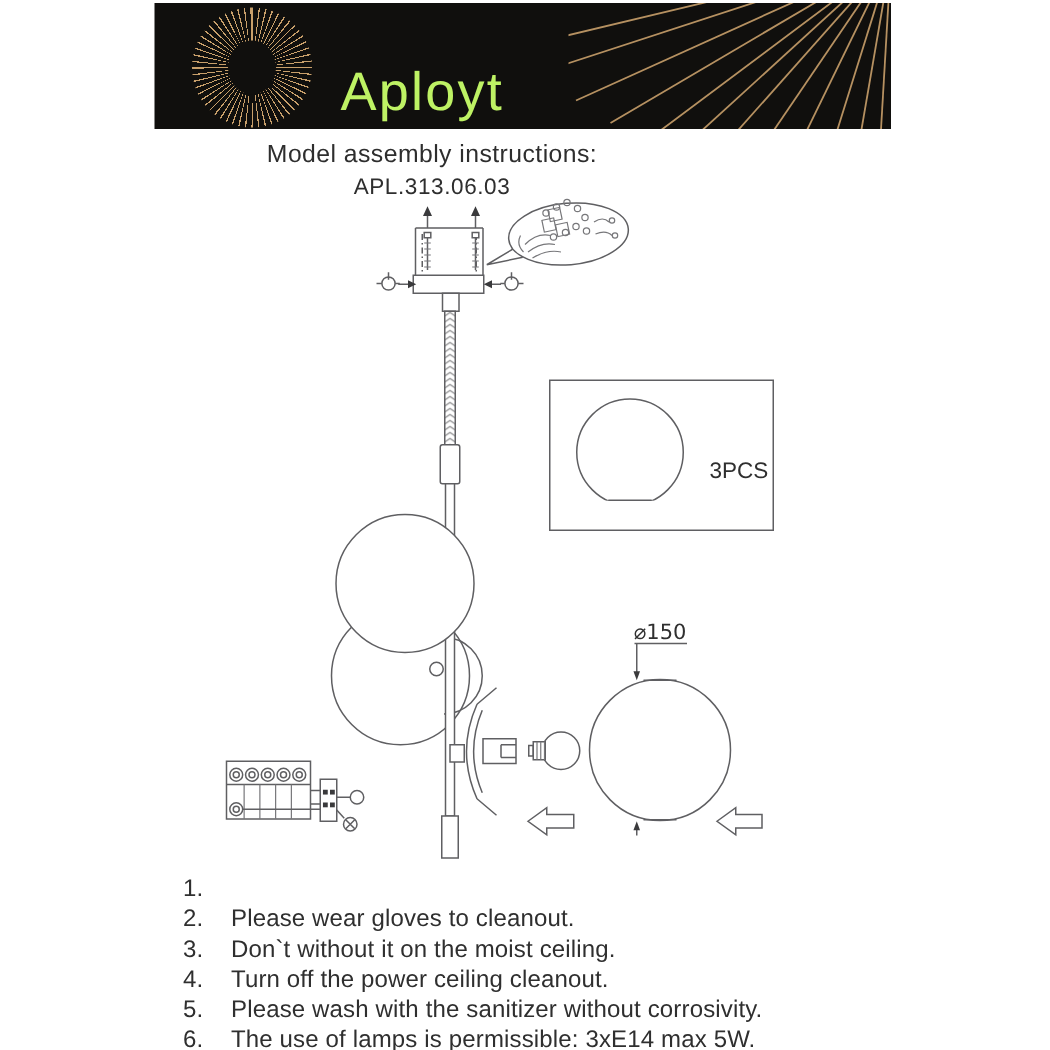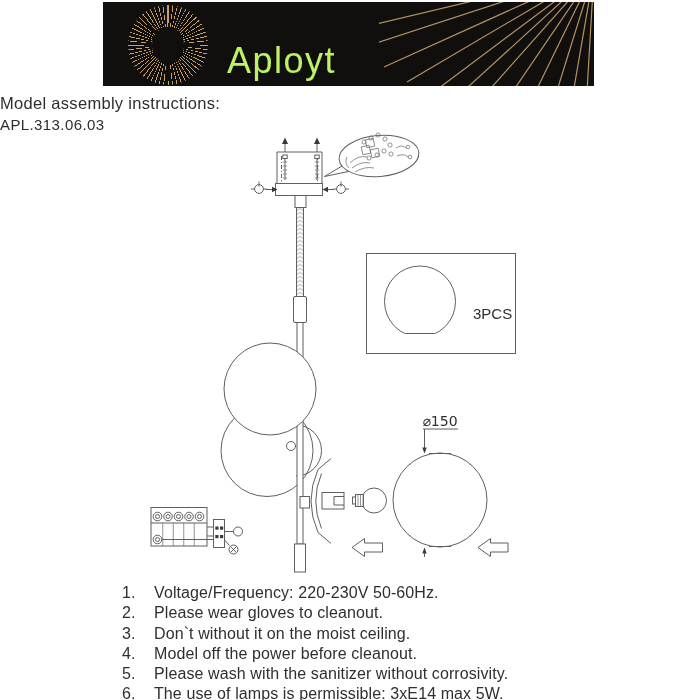--- a/index.html
+++ b/index.html
@@ -19,21 +19,21 @@
   .sunburst::after{
     content:"";position:absolute;left:24px;top:22px;width:32px;height:36px;
     background:#100f0d;border-radius:50%;
   }
   .brand{
     position:absolute;left:124px;top:0;height:100%;display:flex;align-items:center;
     color:#bef264;font-size:36px;font-weight:300;letter-spacing:1.5px;margin-top:17px;
   }
   .rays{position:absolute;right:0;top:0;width:215px;height:84px;}
   
-  .titles{position:absolute;left:0;top:94px;width:576px;text-align:left;color:#2e2e2e;}
+  .titles{position:absolute;left:0;top:94px;width:576px;text-align:center;color:#2e2e2e;}
   .t1{font-size:16.5px;font-weight:500;letter-spacing:.3px;line-height:19px;}
   .t2{font-size:15px;font-weight:500;letter-spacing:.4px;line-height:19px;margin-top:2px;}
   
   .diagram{position:absolute;left:0;top:0;width:700px;height:700px;}
   .s{stroke:#5f5f62;fill:none;stroke-width:1;}
   .w{stroke:#5f5f62;fill:#ffffff;stroke-width:1;}
   .thin{stroke:#77777a;fill:none;stroke-width:.8;}
   .dark{fill:#3a3a3c;stroke:none;}
   .lbl{fill:#2f2f2f;font-weight:500;}
   
@@ -211,33 +211,32 @@
 </div>
 
 <div class="titles">
   <div class="t1">Model assembly instructions:</div>
   <div class="t2">APL.313.06.03</div>
 </div>
 
 <div class="list">
   <div class="row">
     <span class="num">1.</span>
-    <span>Voltage/Frequency: 220-230V 50-60Hz.</span>
   </div>
   <div class="row">
     <span class="num">2.</span>
     <span>Please wear gloves to cleanout.</span>
   </div>
   <div class="row">
     <span class="num">3.</span>
     <span>Don`t without it on the moist ceiling.</span>
   </div>
   <div class="row">
     <span class="num">4.</span>
-    <span>Model off the power before cleanout.</span>
+    <span>Turn off the power ceiling cleanout.</span>
   </div>
   <div class="row">
     <span class="num">5.</span>
     <span>Please wash with the sanitizer without corrosivity.</span>
   </div>
   <div class="row">
     <span class="num">6.</span>
     <span>The use of lamps is permissible: 3xE14 max 5W.</span>
   </div>
 </div>

